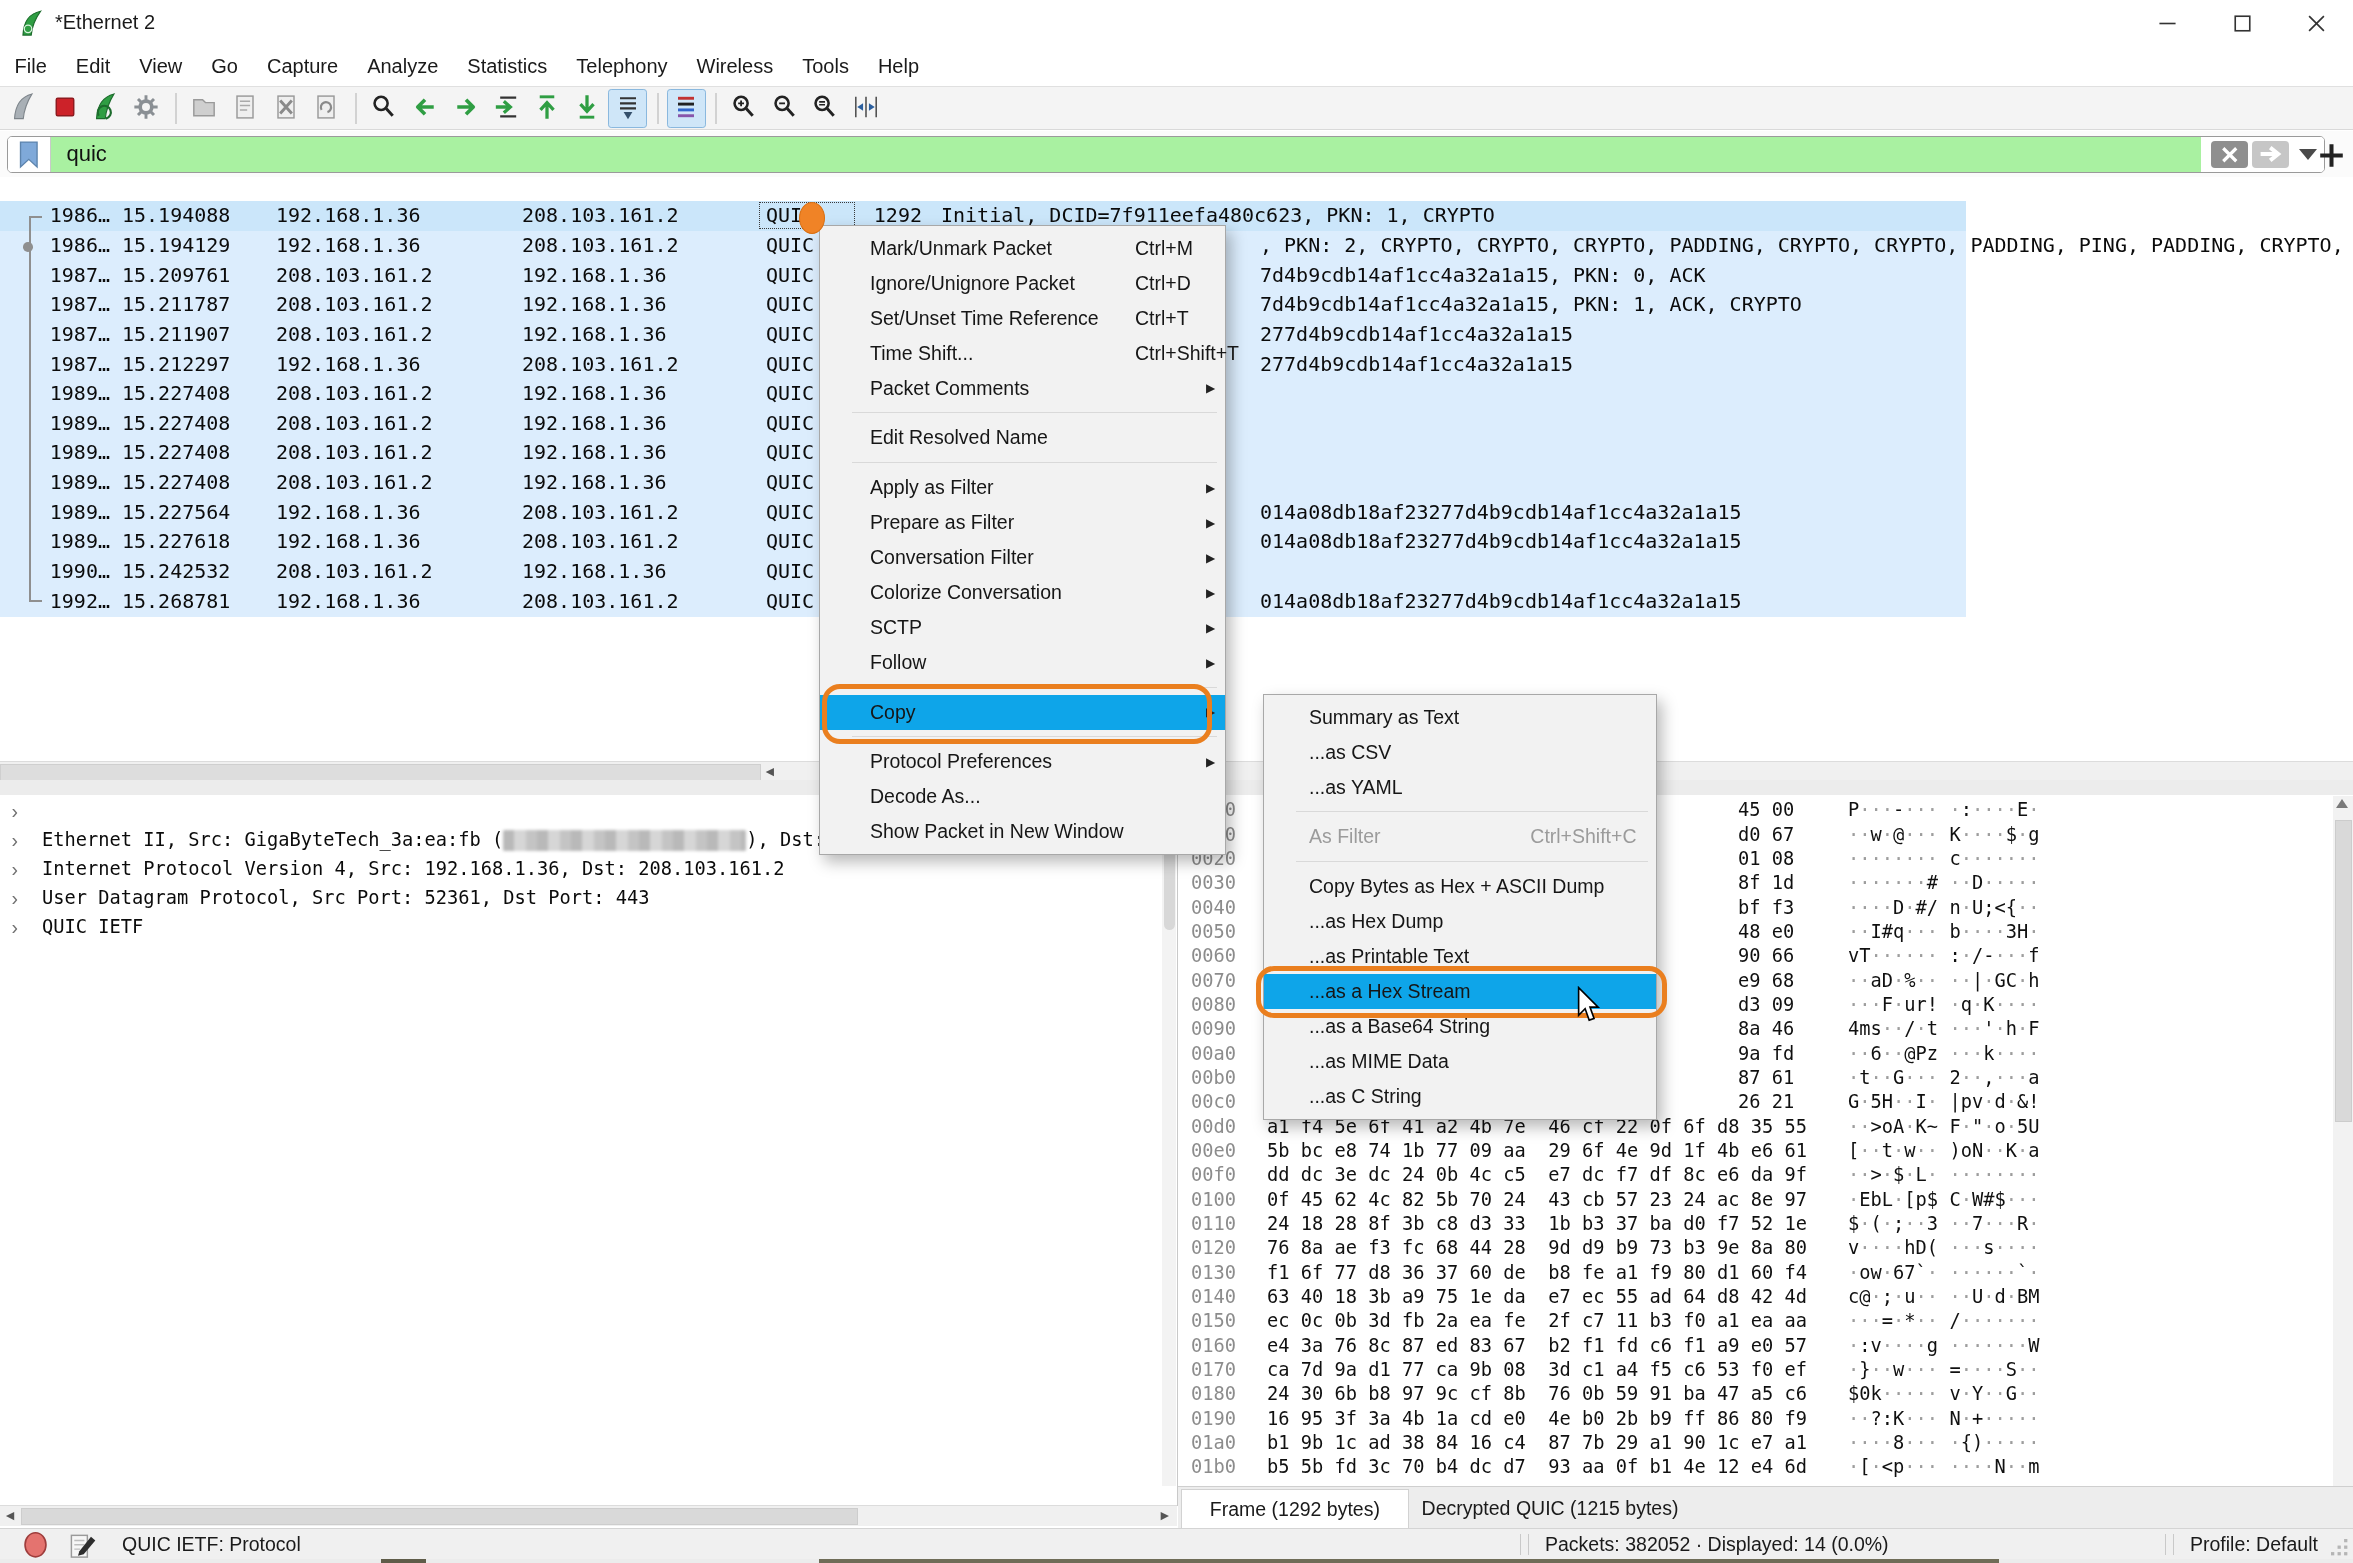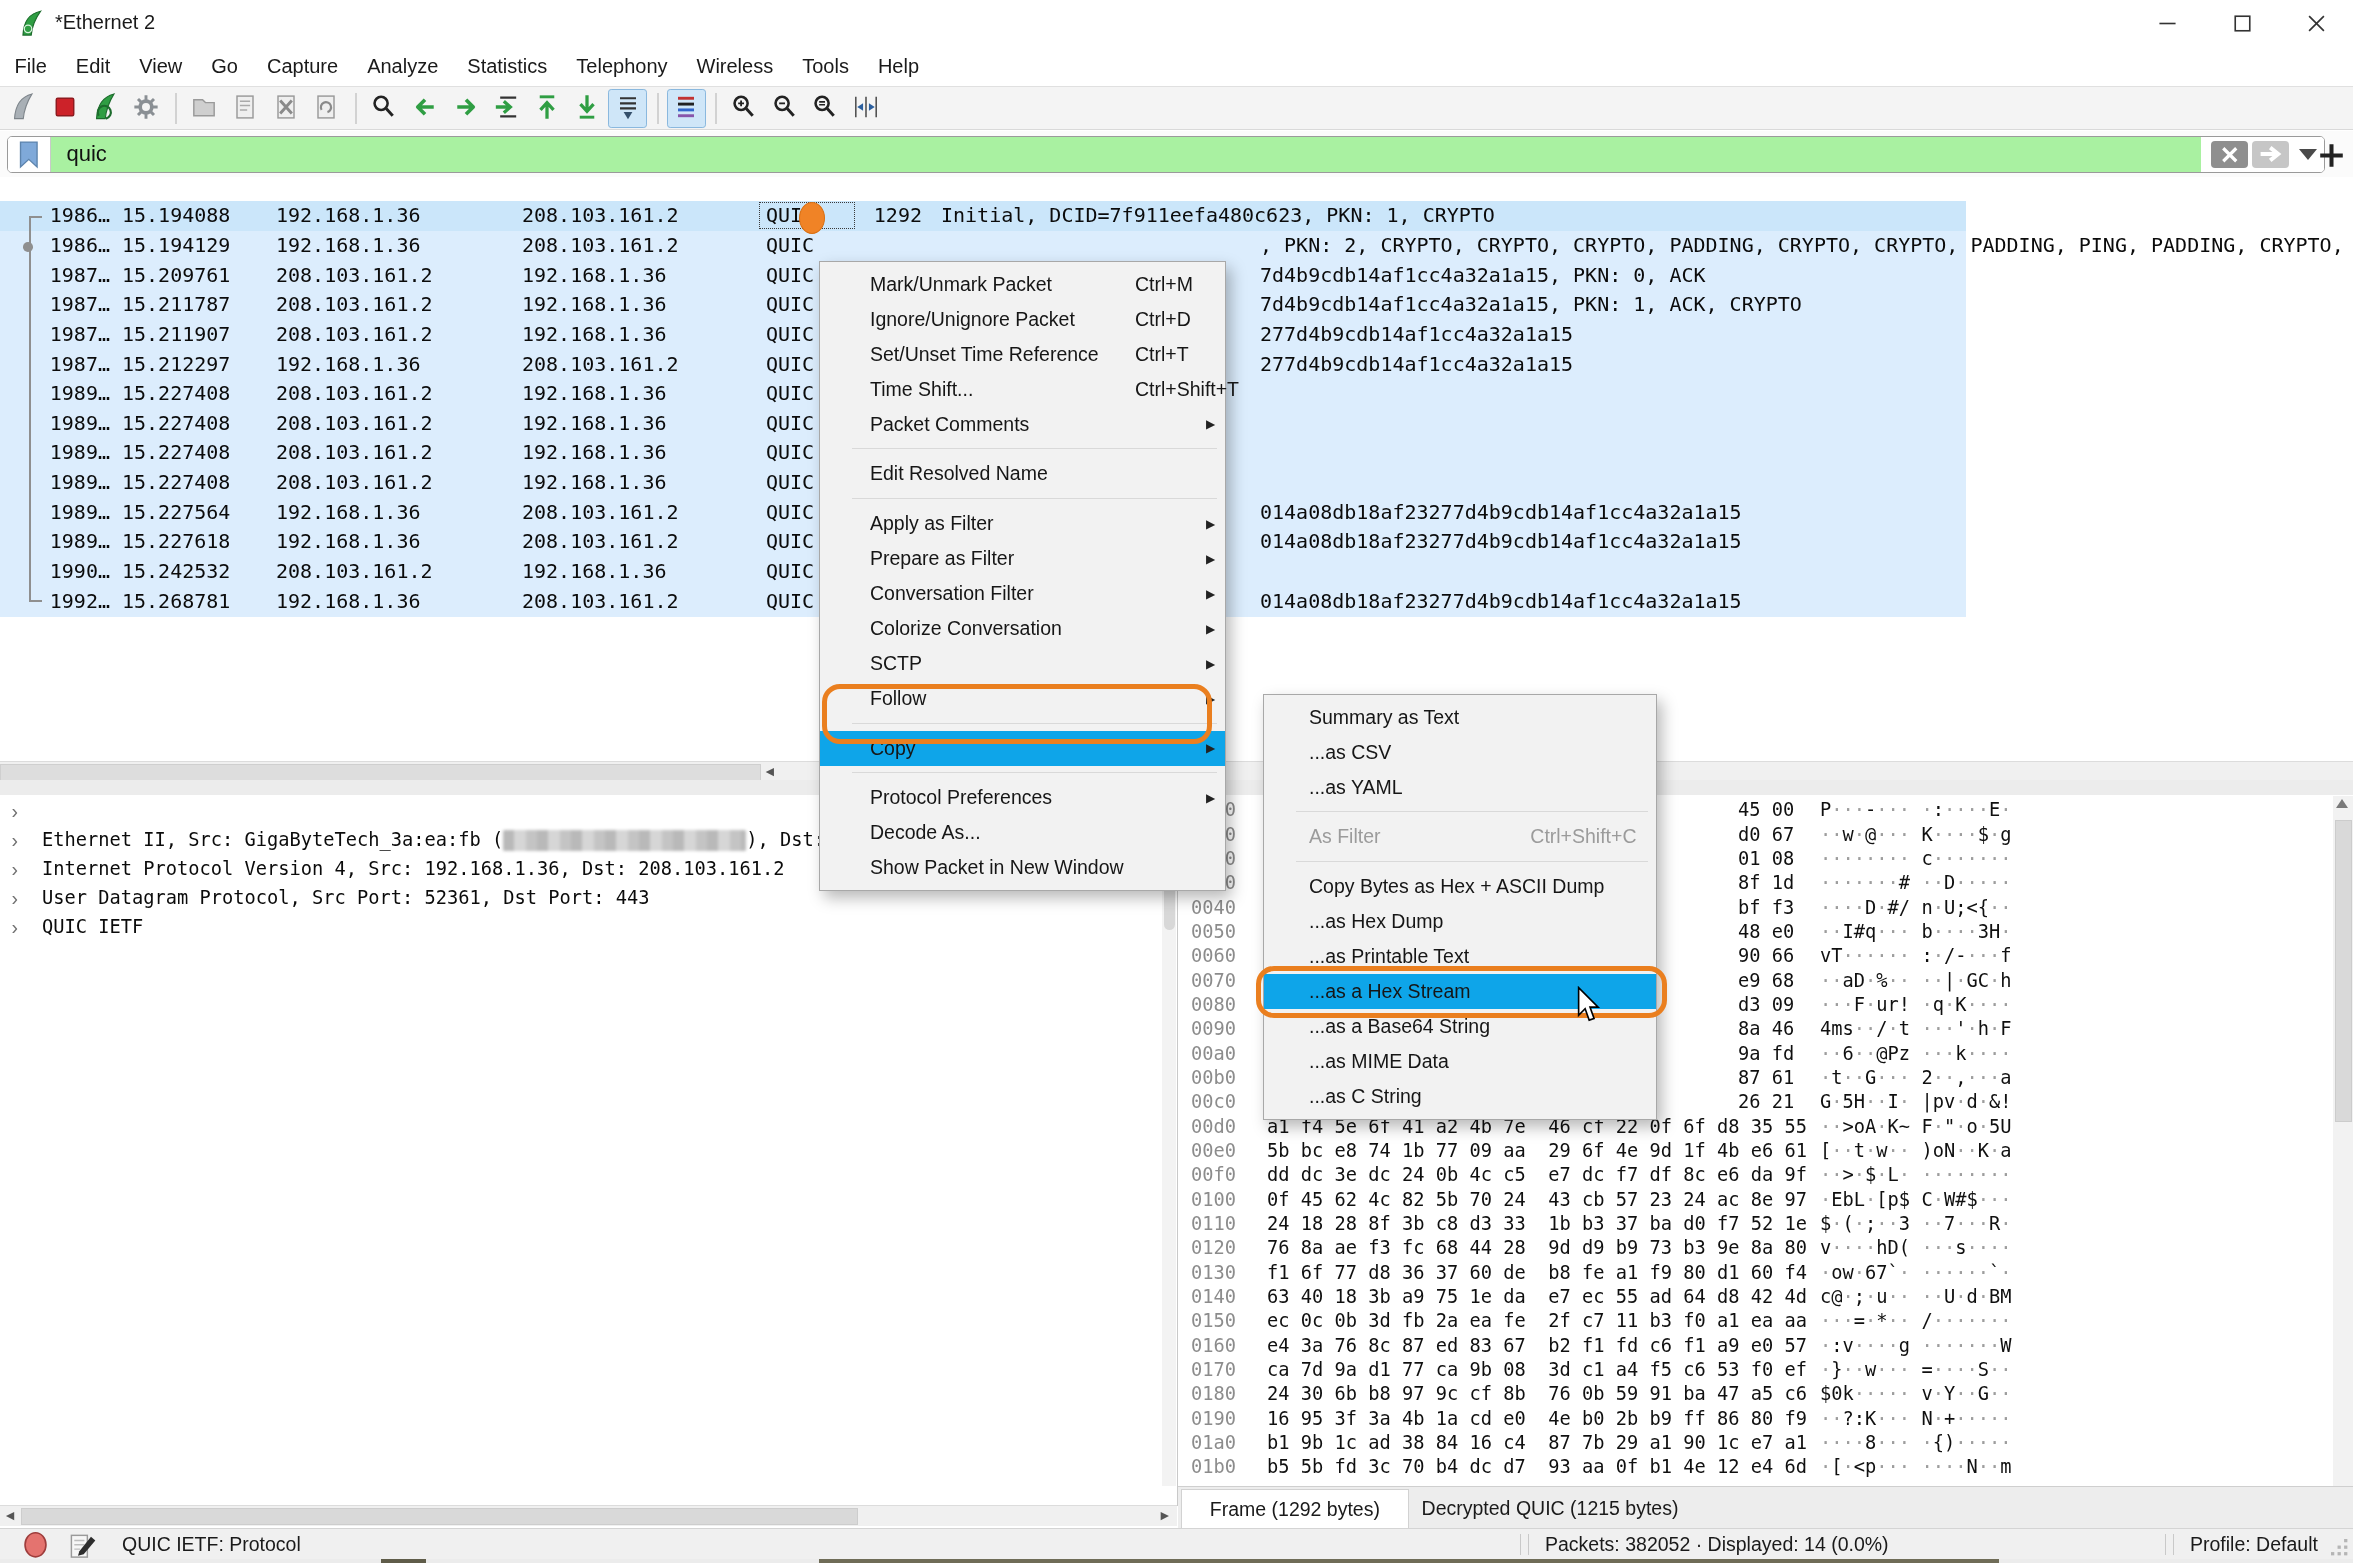--- a/index.html
+++ b/index.html
@@ -61,21 +61,21 @@
   #detail-vscroll{position:absolute;right:0.8px;top:1.6px;width:14.6px;height:689px;background:#f3f3f3;}
   #detail-vthumb{position:absolute;right:0.8px;top:3.2px;width:11.4px;height:130px;background:#d8d8d8;border-radius:5.7px;}
   #detail-hscroll{position:absolute;left:0;top:1505px;width:1177px;height:19.5px;background:#f0f0f0;border-top:0.8px solid #dcdcdc;}
   #detail-hthumb{position:absolute;left:21px;top:1.6px;width:835px;height:15.4px;background:#d9d9d9;border:0.8px solid #cdcdcd;}
   
   #hexpane{position:absolute;left:1178px;top:795px;width:1176px;height:691px;background:#ffffff;overflow:hidden;}
   .hexrow{position:absolute;left:0;width:1176px;height:24px;white-space:pre;font-size:18.7px;line-height:24px;}
   .hexoff{position:absolute;left:13px;color:#8c8c8c;}
   .hexbytes{position:absolute;left:89px;color:#101010;}
   .hextail{position:absolute;left:560px;color:#101010;}
-  .hexascii{position:absolute;left:642px;color:#101010;}
+  .hexascii{position:absolute;left:670px;color:#101010;}
   .gdot{color:#9d9d9d;}
   #hex-vscroll{position:absolute;left:2333px;top:796px;width:19.5px;height:690px;background:#f2f2f2;}
   #hex-vthumb{position:absolute;left:1.6px;top:24px;width:15.4px;height:300px;background:#d9d9d9;border:0.8px solid #cccccc;}
   
   #bytetabs{position:absolute;left:1178px;top:1486px;width:1176px;height:42px;background:#ededed;border-top:0.8px solid #cfcfcf;}
   .btab{position:absolute;top:1.6px;height:39px;display:flex;align-items:center;padding:0 27.6px;font-size:19.5px;color:#1a1a1a;}
   .btab.active{background:#ffffff;border:0.8px solid #d2d2d2;border-bottom:none;}
   
   #statusbar{position:absolute;left:0;top:1528px;width:2354px;height:31px;background:#f0f0f0;border-top:0.8px solid #d4d4d4;font-size:19.5px;color:#1a1a1a;}
   .ssep{position:absolute;top:4.9px;width:0.8px;height:21px;background:#c9c9c9;}
@@ -85,21 +85,21 @@
   .menu{position:absolute;background:#f2f2f2;border:0.8px solid #a8a8a8;box-shadow:4.9px 6.5px 14.6px rgba(0,0,0,.28);padding:4.9px 0;box-sizing:border-box;z-index:30;}
   .mitem{position:relative;height:35px;display:flex;align-items:center;padding:0 21px 0 50px;font-size:19.5px;color:#161616;}
   .mitem .lbl{white-space:pre;}
   .mitem .sc{position:absolute;left:315px;white-space:pre;}
   .mitem .scr{position:absolute;right:19.5px;white-space:pre;}
   .mitem .arr{position:absolute;right:9.7px;font-size:12px;color:#222;}
   .mitem.hl{background:#0ea5e9;}
   .mitem.dis{color:#9b9b9b;}
   .msep{position:relative;height:14.6px;}
   .msep::after{content:"";position:absolute;left:32px;right:8px;top:6.5px;height:0.8px;background:#d9d9d9;}
-  #ctxmenu{left:819px;top:225px;width:407px;margin-top:36px;}
+  #ctxmenu{left:819px;top:225px;width:407px;}
   #submenu{left:1263px;top:694px;width:394px;z-index:35;}
   #submenu .mitem{padding-left:45px;}
   
   .orangebox{position:absolute;border:5.7px solid #ea7f1f;border-radius:18px;z-index:40;}
   #annot-dot{position:absolute;left:799px;top:202px;width:24px;height:30px;border-radius:50%;background:#f08326;border:1.6px solid #d96f12;z-index:45;}
   #cursor{position:absolute;left:1577px;top:986px;z-index:50;}
 </style>
 </head>
 <body>
 

